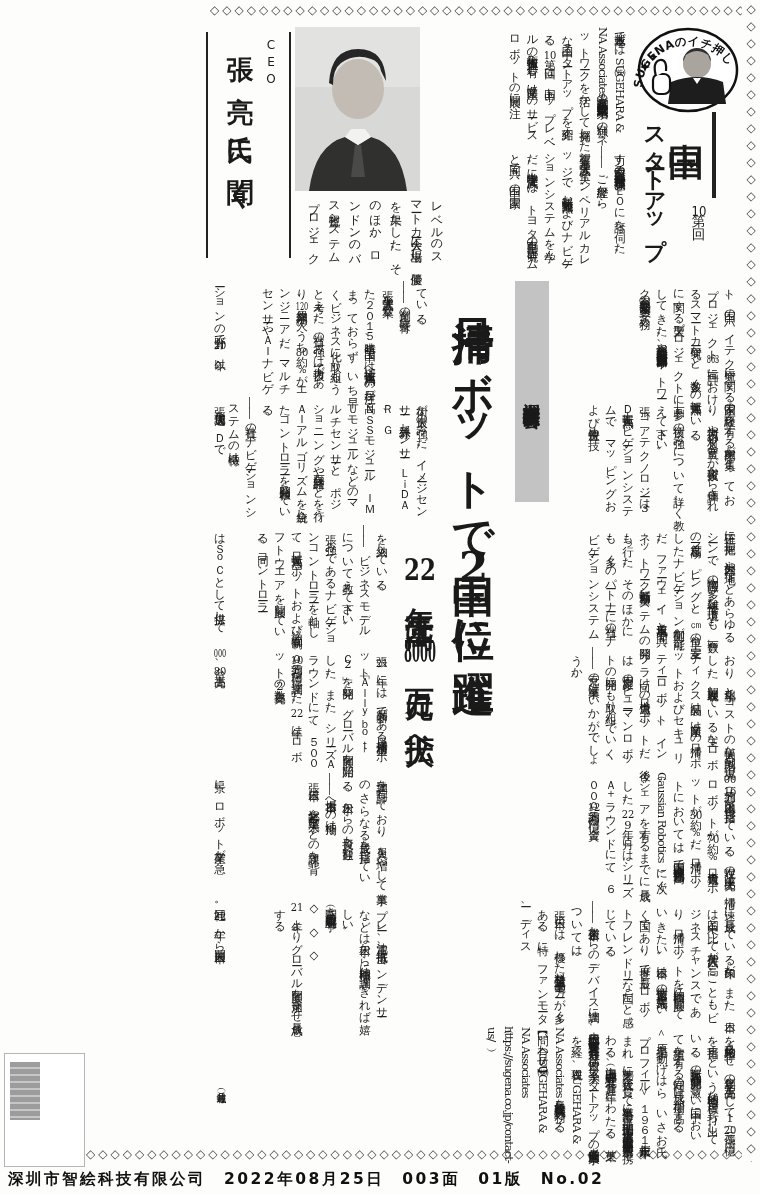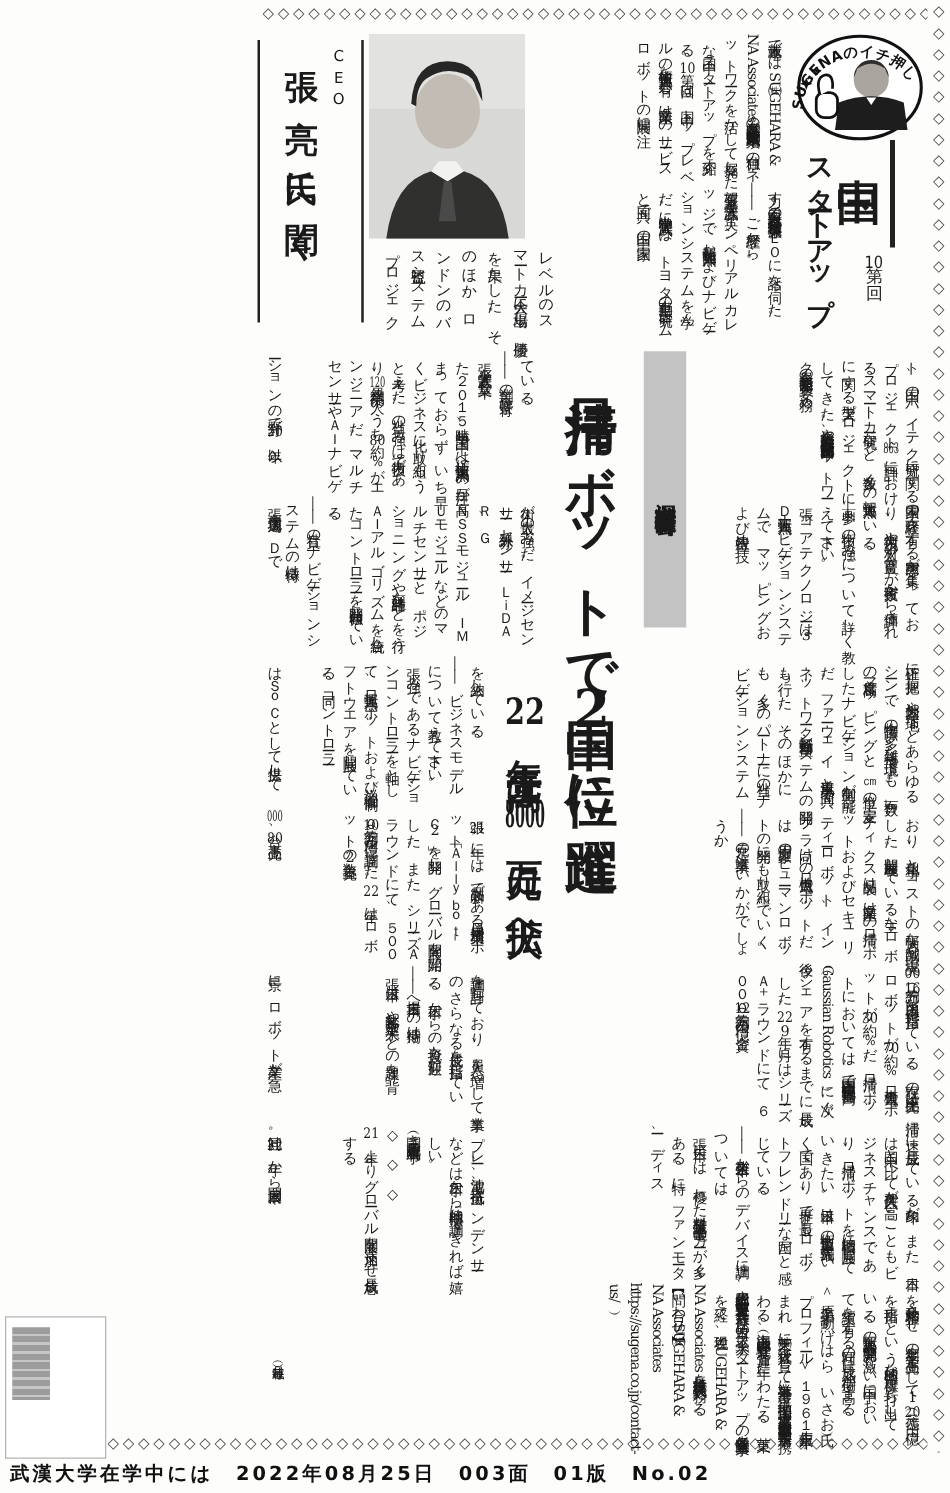--- a/index.html
+++ b/index.html
@@ -149,13 +149,13 @@
 
 <div class="v seg" style="right:22px;top:1027px;width:510px;">を本格始動させ、初年度の売上高として<span class="tcy">1</span>億元（<span class="tcy">20</span>億円）を目指すという積極的な目標を打ち出している。無人運転の開発競争の激しい中国において実績を有する同社の成長に期待が高まる。
 ＜須毛原　勲（すげはら　いさお）氏プロフィール＞１９６１年水戸市生まれ。㈱東芝に入社後、一貫して海外事業に従事。市場開拓、事業拡大、事業買収、新規事業開発に携わる。中国（上海、北京）駐在は通算<span class="tcy">13</span>年にわたる。東芝　中国総代表、東芝中国社　会長兼社長を歴任。日本の大学系スタートアップの事業開発責任者を経て、現在、SUGEHARA &amp; NA Associates代表取締役社長を務める。
 【問い合わせ】㈱SUGEHARA &amp; NA Associates（https://sugena.co.jp/contact-us/）</div>
 <div class="v monthly" style="right:532px;top:1085px;width:20px;height:60px;">（毎月連載）</div>
 
 <div class="stampbox">
   <div class="stamp"></div>
 </div>
 
-<div class="footer">武漢大学在学中には　2022年08月25日　003面　01版　No.02</div>
+<div class="footer">深圳市智絵科技有限公司　2022年08月25日　003面　01版　No.02</div>
 
 </body></html>

